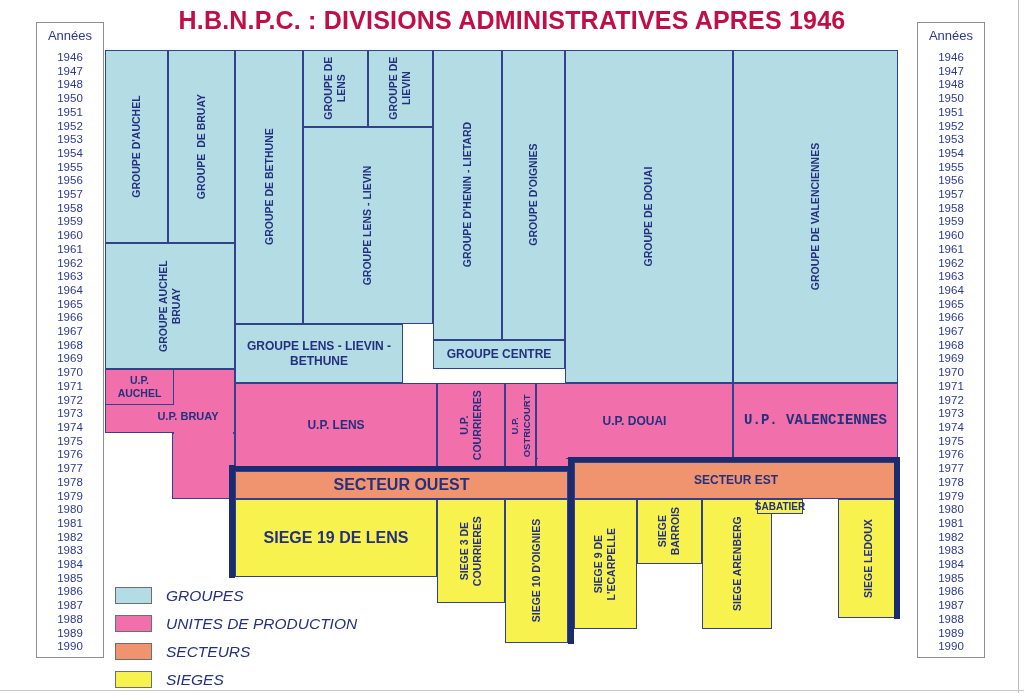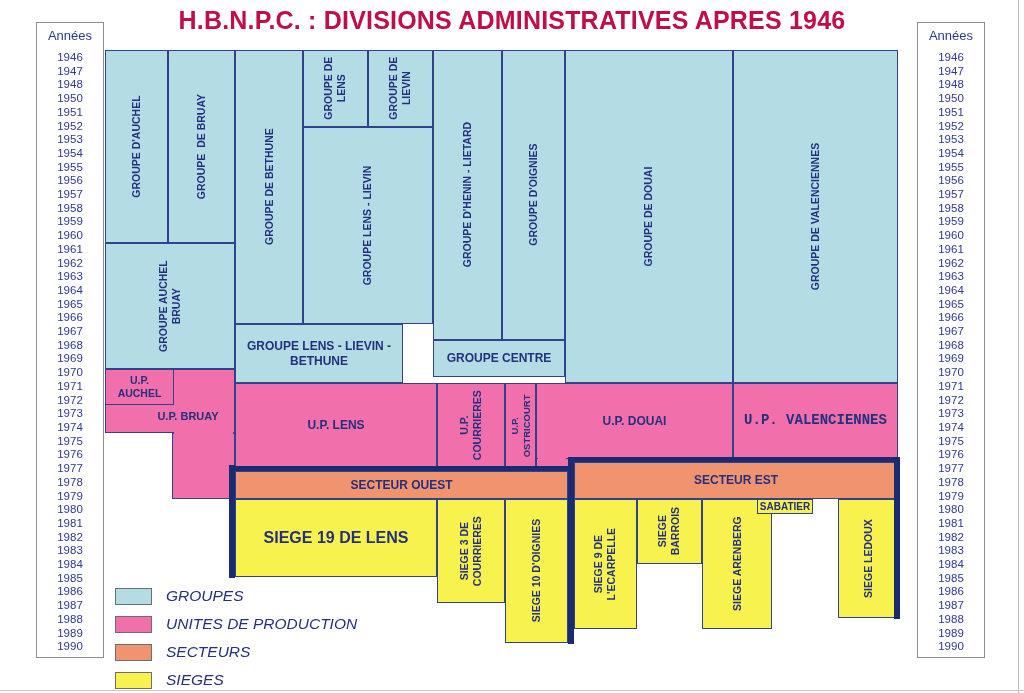--- a/index.html
+++ b/index.html
@@ -19,21 +19,21 @@
   .o{background:#F0946F;} .y{background:#F7F24E;}
   .blk span{display:inline-block;font-weight:bold;color:#24307F;font-size:10.5px;
             line-height:1.25;white-space:pre-line;}
   .vert span{transform:rotate(-90deg);white-space:pre;}
   .sm span{font-size:9.5px;}
   .patch{position:absolute;background:#F170AB;}
   .thick{position:absolute;background:#1B2B6F;}
   .tab{position:absolute;background:#F170AB;border-left:1px solid #31418C;box-sizing:border-box;}
   .flbl{position:absolute;text-align:center;font-weight:bold;color:#24307F;font-size:11px;}
   
-  .leg{position:absolute;left:115px;display:flex;align-items:flex-end;}
+  .leg{position:absolute;left:115px;display:flex;align-items:flex-start;}
   .sw{width:37px;height:17px;border:1px solid #6E6E6E;box-sizing:border-box;}
   .leg .t{margin-left:14px;font-style:italic;font-size:15.5px;color:#24307F;}
   .edge-r{position:absolute;left:1018px;top:0;width:1px;height:693px;background:#BCBCBC;}
   .edge-b{position:absolute;left:0;top:690px;width:1024px;height:1px;background:#C8C8C8;}
 </style>
 </head>
 <body>
 
 <div class="page">
 
@@ -171,21 +171,21 @@
   <div class="blk g vert" style="left:733px;top:50px;width:165px;height:333px;">
       <span>GROUPE DE VALENCIENNES</span>
     </div>
   <div class="blk g vert" style="left:105px;top:243px;width:130px;height:126px;">
       <span>GROUPE AUCHEL
 BRUAY</span>
     </div>
   <div class="blk g" style="left:235px;top:324px;width:168px;height:59px;">
       <span style="font-size:12px;">GROUPE LENS - LIEVIN -BETHUNE</span>
     </div>
-  <div class="blk g" style="left:433px;top:340px;width:132px;height:37px;">
+  <div class="blk g" style="left:433px;top:340px;width:132px;height:29px;">
       <span style="font-size:12px;">GROUPE CENTRE</span>
     </div>
 
   <div class="blk p" style="left:105px;top:369px;width:130px;height:64px;"></div>
   <div class="blk p" style="left:172px;top:433px;width:63px;height:66px;"></div>
   <div class="patch" style="left:174px;top:430px;width:59px;height:6px;"></div>
   <div class="blk p" style="left:105px;top:369px;width:69px;height:36px;">
       <span>U.P.
 AUCHEL</span>
     </div>
@@ -204,21 +204,21 @@
   <div class="blk p" style="left:536px;top:383px;width:197px;height:76px;">
       <span style="font-size:12px;">U.P. DOUAI</span>
     </div>
   <div class="tab" style="left:536px;top:459px;width:32px;height:13px;"></div>
   <div class="patch" style="left:538px;top:456px;width:28px;height:6px;"></div>
   <div class="blk p" style="left:733px;top:383px;width:165px;height:76px;">
       <span style="font-size:14px;font-family:Liberation Mono, monospace;">U.P. VALENCIENNES</span>
     </div>
 
   <div class="blk o" style="left:235px;top:471px;width:333px;height:28px;">
-      <span style="font-size:12px;">SECTEUR OUEST</span>
+      <span style="font-size:16px;">SECTEUR OUEST</span>
     </div>
   <div class="blk o" style="left:574px;top:462px;width:324px;height:37px;">
       <span style="font-size:12px;">SECTEUR EST</span>
     </div>
 
   <div class="blk y" style="left:235px;top:499px;width:202px;height:78px;">
       <span style="font-size:16px;">SIEGE 19 DE LENS</span>
     </div>
   <div class="blk y vert" style="left:437px;top:499px;width:68px;height:104px;">
       <span>SIEGE 3 DE
@@ -231,21 +231,21 @@
       <span>SIEGE 9 DE
 L'ECARPELLE</span>
     </div>
   <div class="blk y vert" style="left:637px;top:499px;width:65px;height:65px;">
       <span>SIEGE
 BARROIS</span>
     </div>
   <div class="blk y vert" style="left:702px;top:499px;width:70px;height:130px;">
       <span>SIEGE ARENBERG</span>
     </div>
-  <div class="blk y" style="left:757px;top:499px;width:56px;height:15px;">
+  <div class="blk y" style="left:757px;top:499px;width:46px;height:15px;">
       <span style="font-size:10px;line-height:1;">SABATIER</span>
     </div>
   <div class="blk y vert" style="left:838px;top:499px;width:60px;height:119px;">
       <span>SIEGE LEDOUX</span>
     </div>
 
   <div class="thick" style="left:229px;top:465px;width:6px;height:113px;"></div>
   <div class="thick" style="left:229px;top:466px;width:339px;height:5px;"></div>
   <div class="thick" style="left:568px;top:457px;width:6px;height:187px;"></div>
   <div class="thick" style="left:568px;top:457px;width:332px;height:5px;"></div>

